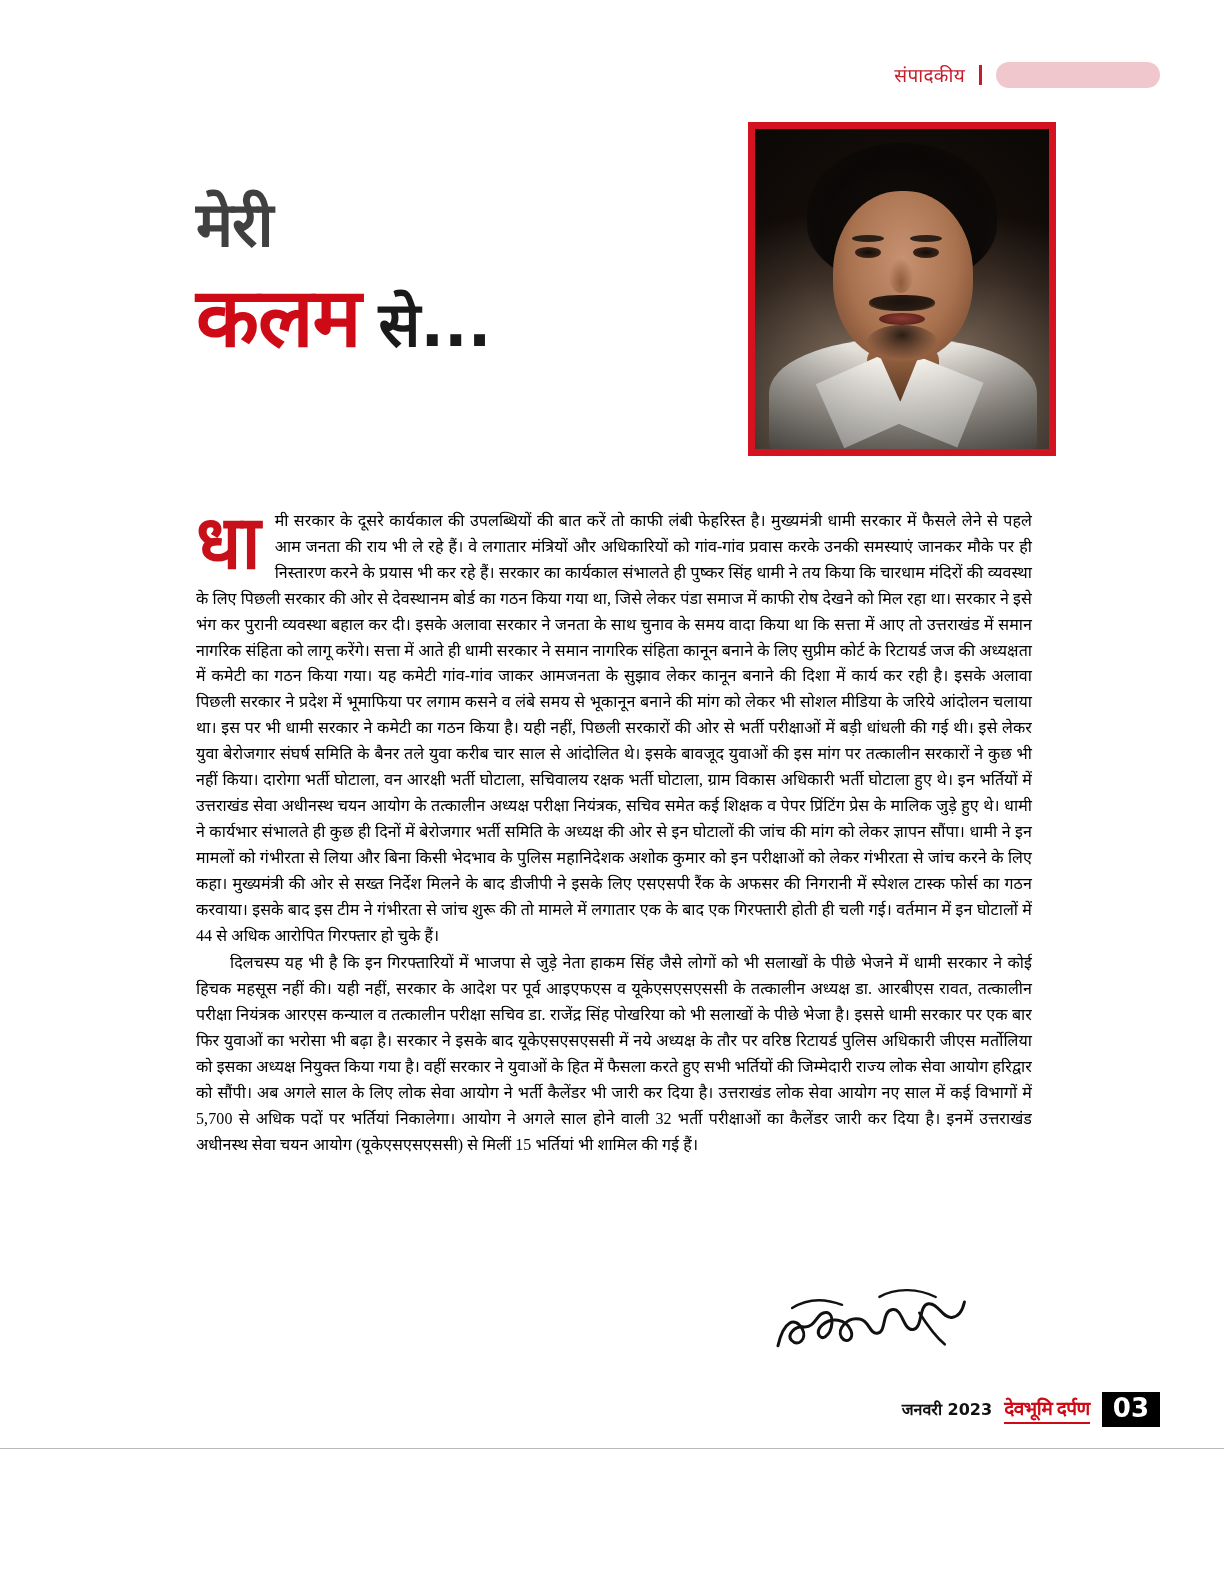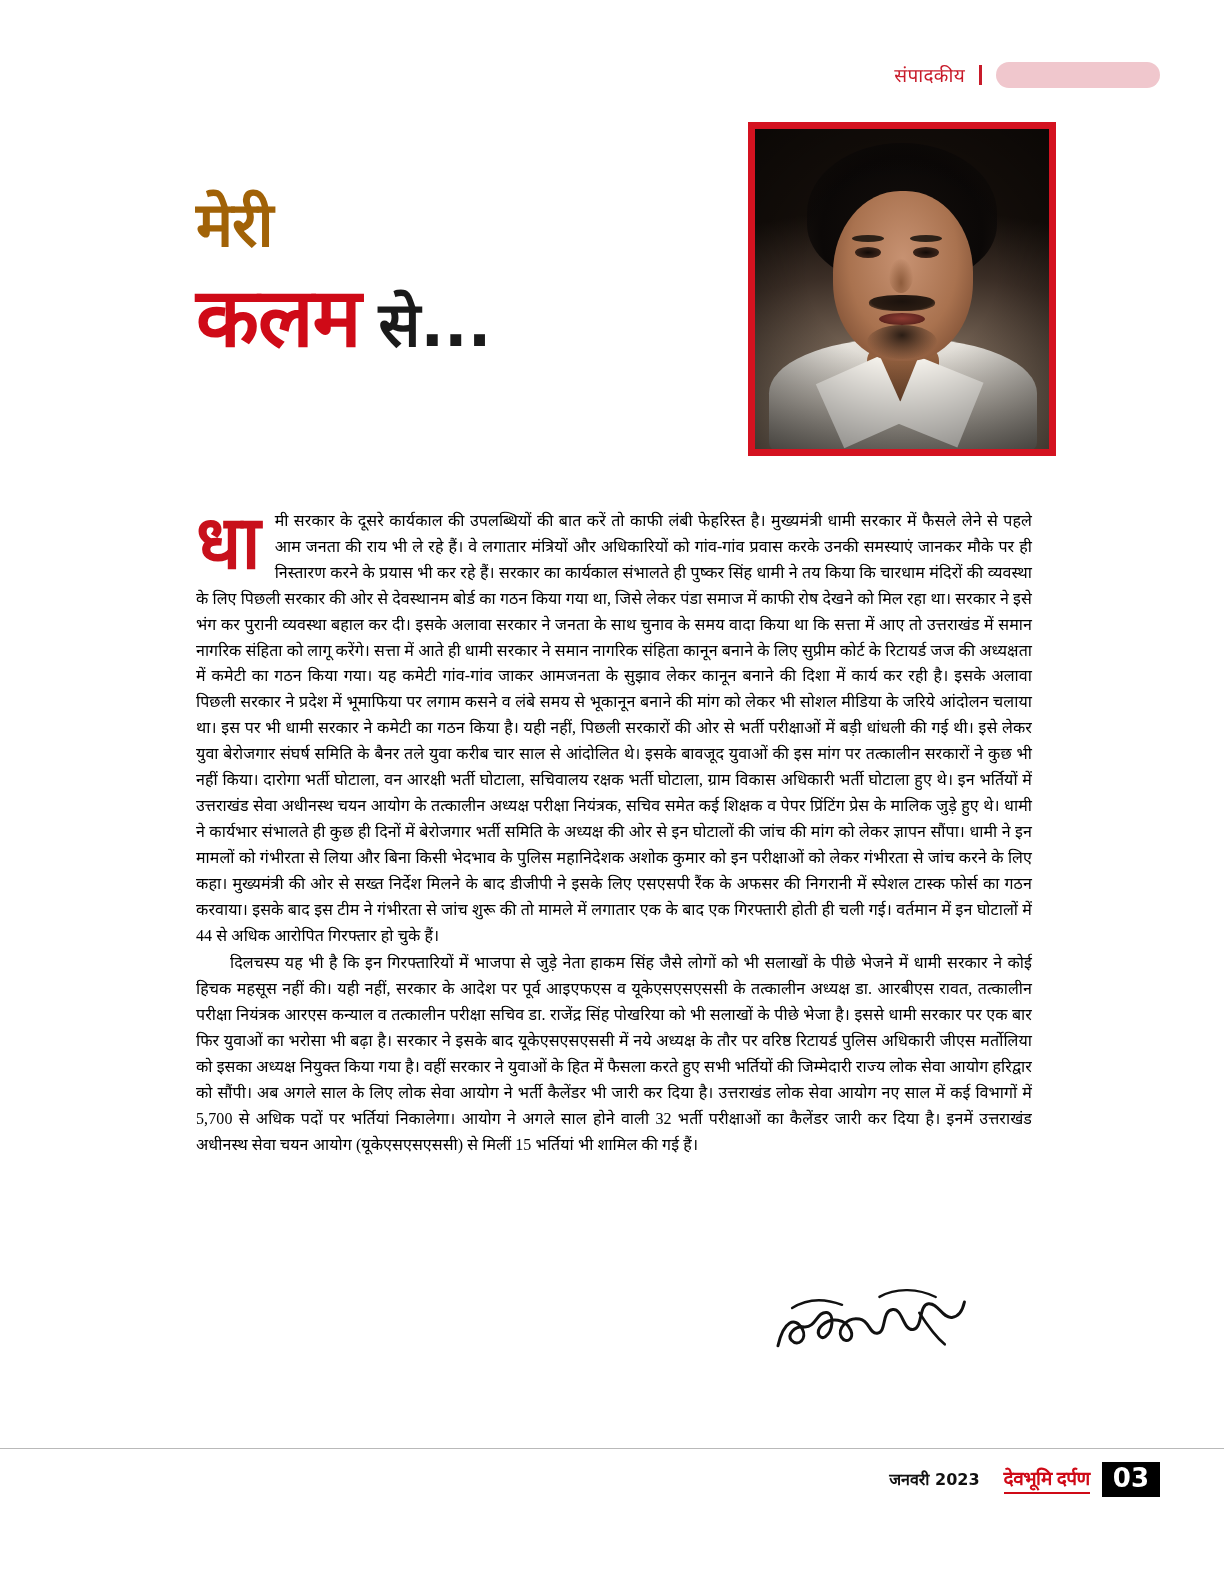--- a/index.html
+++ b/index.html
@@ -50,21 +50,21 @@
     position: absolute;
     left: 196px;
     top: 196px;
     width: 520px;
   }
   .title-line-1 {
     font-family: "DejaVu Sans", sans-serif;
     font-weight: bold;
     font-size: 62px;
     line-height: 0.95;
-    color: #a16207;
+    color: #404040;
     letter-spacing: -1px;
   }
   .title-line-2 {
     display: flex;
     align-items: baseline;
     gap: 18px;
     margin-top: 22px;
   }
   .title-red {
     font-family: "DejaVu Sans", sans-serif;
@@ -241,40 +241,39 @@
     position: absolute;
     left: 0;
     right: 0;
     top: 1448px;
     height: 1px;
     background: #b9b9b9;
   }
   .footer {
     position: absolute;
     right: 64px;
-    top: 1462px;
+    top: 1392px;
     display: flex;
     align-items: center;
     gap: 12px;
   }
   .footer-date {
     font-family: "DejaVu Sans", sans-serif;
     font-weight: bold;
     font-size: 16px;
     color: #111;
   }
   .footer-brand {
-    font-family: Liberation Sans, sans-serif;
+    font-family: Liberation Serif, serif;
     font-weight: bold;
     font-size: 19px;
     color: #cf0a17;
     letter-spacing: -0.5px;
     border-bottom: 2px solid #cf0a17;
     padding-bottom: 1px;
-    margin-left: 12px;
   }
   .footer-page {
     background: #000000;
     color: #fff;
     font-family: "DejaVu Sans", sans-serif;
     font-weight: bold;
     font-size: 26px;
     padding: 2px 11px 4px;
     line-height: 1.1;
   }

